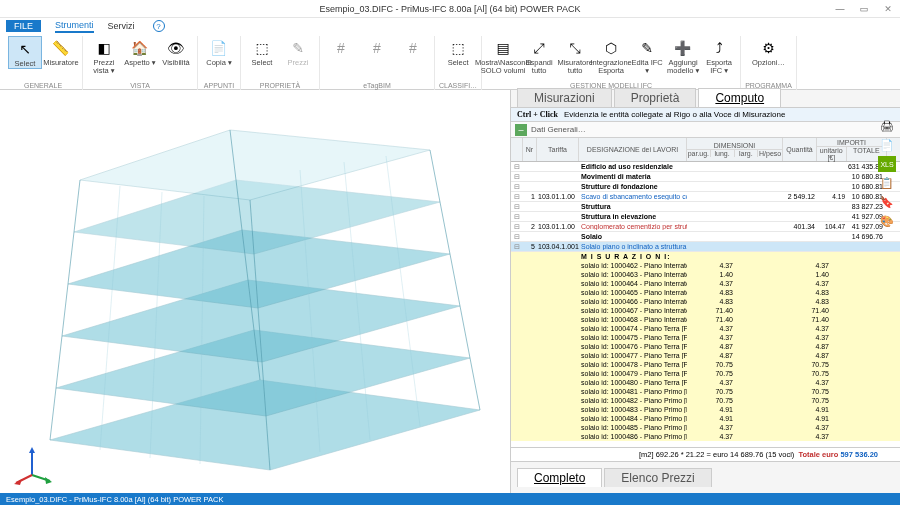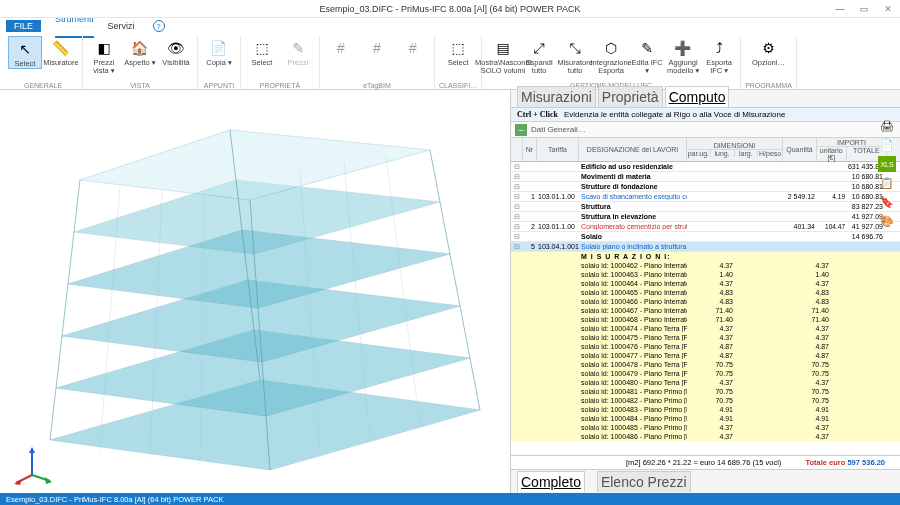--- a/index.html
+++ b/index.html
@@ -4,37 +4,37 @@
 <style>
 * { box-sizing: border-box; margin: 0; padding: 0; font-family: "Segoe UI", Tahoma, sans-serif; }
 body { width: 900px; height: 505px; overflow: hidden; background: #fff; font-size: 9px; }
 .titlebar { height: 18px; background: #fff; display: flex; align-items: center; justify-content: center; position: relative; border-bottom: 1px solid #e5e5e5; }
 .titlebar .title { font-size: 9px; color: #333; }
 .titlebar .winbtns { position: absolute; right: 0; top: 0; display: flex; }
 .titlebar .winbtns span { width: 24px; height: 18px; display: flex; align-items: center; justify-content: center; font-size: 9px; color: #666; cursor: pointer; }
 .titlebar .winbtns span:last-child { color: #888; }
 .menubar { height: 16px; background: #fff; display: flex; align-items: center; padding-left: 6px; gap: 14px; font-size: 9px; color: #333; }
 .menubar .file { background: #1979ca; color: #fff; padding: 1px 8px; font-size: 9px; }
-.menubar .active { color: #1979ca; border-bottom: 2px solid #1979ca; padding-bottom: 12px; }
+.menubar .active { color: #1979ca; border-bottom: 2px solid #1979ca; padding-bottom: 1px; }
 .menubar .help { margin-left: 4px; width: 12px; height: 12px; border: 1px solid #1979ca; border-radius: 50%; color: #1979ca; display: flex; align-items: center; justify-content: center; font-size: 8px; }
 .ribbon { height: 56px; background: #fff; border-bottom: 1px solid #d0d0d0; display: flex; align-items: flex-start; padding: 2px 4px 0 4px; }
 .rgroup { display: flex; flex-direction: column; align-items: center; height: 54px; padding: 0 4px; border-right: 1px solid #e8e8e8; }
 .rgroup .btns { display: flex; gap: 2px; }
 .rbtn { display: flex; flex-direction: column; align-items: center; width: 34px; padding-top: 2px; cursor: pointer; }
 .rbtn.sel { background: #cde6f7; border: 1px solid #7ab5e0; }
 .rbtn.dis { opacity: 0.4; }
 .rbtn .ic { width: 20px; height: 20px; display: flex; align-items: center; justify-content: center; font-size: 14px; }
 .rbtn .lbl { font-size: 7.5px; color: #444; text-align: center; line-height: 1; margin-top: 1px; }
 .rgroup .glbl { font-size: 7px; color: #888; margin-top: auto; margin-bottom: 1px; text-align: center; white-space: nowrap; }
 .workspace { display: flex; height: 403px; }
 .viewport { width: 510px; background: #fff; position: relative; overflow: hidden; }
 .axis { position: absolute; left: 12px; bottom: 8px; }
 .panel { width: 390px; display: flex; flex-direction: column; border-left: 1px solid #ccc; }
 .tabs { height: 18px; display: flex; align-items: flex-end; padding-left: 6px; gap: 2px; background: #f5f5f5; border-bottom: 1px solid #ccc; }
-.tab { font-size: 14px; padding: 2px 3px; background: #e8e8e8; border: 1px solid #ccc; border-bottom: none; color: #555; cursor: pointer; }
+.tab { font-size: 12px; padding: 2px 16px; background: #e8e8e8; border: 1px solid #ccc; border-bottom: none; color: #555; cursor: pointer; }
 .tab.active { background: #fff; color: #000; text-decoration: underline; }
 .hint { height: 14px; background: #eaf3fb; font-size: 8px; padding: 1px 6px; display: flex; align-items: center; gap: 6px; border-bottom: 1px solid #d0d0d0; }
 .hint b { font-weight: bold; font-family: Liberation Serif, serif; }
 .toolbar2 { height: 16px; display: flex; align-items: center; padding-left: 4px; gap: 4px; border-bottom: 1px solid #d0d0d0; background: #fafafa; }
 .toolbar2 .sq { width: 12px; height: 12px; background: #5da85d; display: flex; align-items: center; justify-content: center; color: #fff; font-size: 9px; }
 .toolbar2 .lbl { font-size: 8px; color: #555; }
 .gridhead { display: flex; height: 24px; background: #eef2f5; border-bottom: 1px solid #c0c0c0; font-size: 7px; color: #555; }
 .gridhead > div { border-right: 1px solid #d8d8d8; display: flex; align-items: center; justify-content: center; text-align: center; line-height: 1; }
 .gridbody { flex: 1; overflow-y: auto; overflow-x: hidden; background: #fff; }
 .gridbody::-webkit-scrollbar { width: 10px; }
@@ -52,24 +52,24 @@
 .row .qta { width: 34px; text-align: right; padding-right: 2px; }
 .row .unit { width: 30px; text-align: right; padding-right: 2px; font-size: 6.5px; }
 .row .tot { width: 40px; text-align: right; padding-right: 4px; }
 .yellow { background: #fffcc8; }
 .misrow { display: flex; font-size: 7px; min-height: 9px; align-items: center; }
 .misrow .pad { width: 68px; }
 .misrow .desc2 { width: 108px; padding-left: 2px; white-space: nowrap; overflow: hidden; }
 .misrow .v1 { width: 48px; text-align: right; padding-right: 2px; }
 .misrow .sp { width: 48px; }
 .misrow .v2 { width: 48px; text-align: right; padding-right: 2px; }
-.totbar { height: 14px; background: #fff; border-top: 1px solid #ccc; font-size: 7.5px; display: flex; align-items: center; justify-content: flex-end; padding-right: 15px; }
-.totbar .red { color: #c03030; font-weight: bold; margin-left: 20px; }
+.totbar { height: 14px; background: #fff; border-top: 1px solid #ccc; font-size: 7.5px; display: flex; align-items: center; justify-content: flex-end; padding-right: 22px; }
+.totbar .red { color: #c03030; font-weight: bold; }
 .totbar .blue { color: #1060c0; font-weight: bold; }
-.bottomtabs { height: 24px; display: flex; align-items: center; padding-left: 6px; gap: 12px; background: #f5f5f5; border-top: 1px solid #ccc; }
+.bottomtabs { height: 32px; display: flex; align-items: center; padding-left: 6px; gap: 2px; background: #f5f5f5; border-top: 1px solid #ccc; }
 .sidetools { position: absolute; right: 2px; top: 118px; width: 20px; display: flex; flex-direction: column; gap: 3px; }
 .sidetools span { width: 18px; height: 16px; display: flex; align-items: center; justify-content: center; font-size: 11px; cursor: pointer; }
 .status { height: 12px; background: #1979ca; color: #fff; font-size: 7.5px; display: flex; align-items: center; padding-left: 6px; }
 
 .bld { position: absolute; left: 10px; top: 10px; width: 490px; height: 380px; }
 </style>
 </head>
 <body>
 
 <div class="titlebar">

